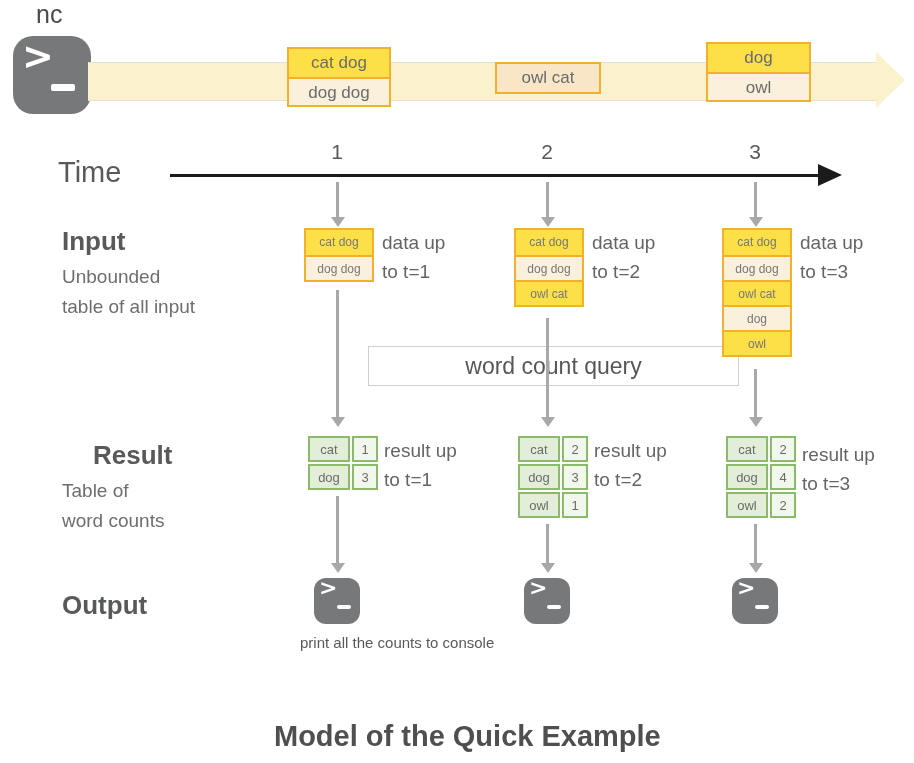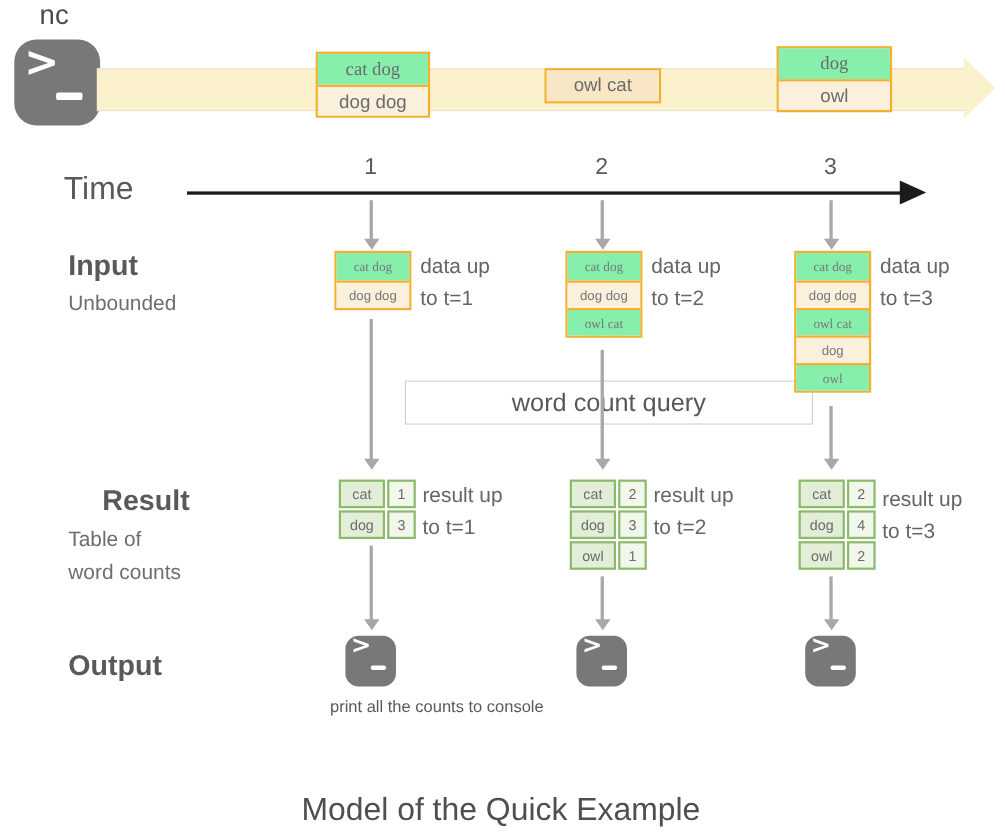--- a/index.html
+++ b/index.html
@@ -24,21 +24,21 @@
   #nc-label{left:36px;top:0px;font-size:25px;color:#4a4a4a;}
   #band{left:88px;top:62px;width:790px;height:37px;background:#FBF1CD;
         border-top:1px solid #e4e1d3;border-bottom:1px solid #e4e1d3;}
   #band-head{left:876px;top:52px;width:0;height:0;
         border-top:28px solid transparent;border-bottom:28px solid transparent;
         border-left:29px solid #FBF1CD;}
   .batch{border:2px solid #F2B02E;z-index:3;background:#FBF0DC;}
   .batch .brow{width:100%;height:28px;line-height:28px;text-align:center;
         font-size:17px;color:#6b6b6b;box-sizing:border-box;}
   .batch .brow + .brow{border-top:2px solid #F2B02E;}
-  .fill-dark{background:#86efac;font-family:Liberation Serif, serif;}
+  .fill-dark{background:#fde047;}
   .fill-light{background:#FBF0DC;}
   .fill-mid{background:#F9E6C6;}
 
   
   #time-label{left:58px;top:156px;font-size:29px;color:#58595B;}
   #time-line{left:170px;top:174px;width:650px;height:3px;background:#1b1b1b;}
   #time-head{left:818px;top:164px;width:0;height:0;
         border-top:11px solid transparent;border-bottom:11px solid transparent;
         border-left:24px solid #1b1b1b;}
   .tick{top:140px;width:30px;text-align:center;font-size:21px;color:#58595B;}
@@ -68,21 +68,21 @@
   
   .rtable{border-collapse:separate;border-spacing:2px;z-index:3;position:absolute;}
   .rtable td{border:2px solid #8CBA6B;height:22px;text-align:center;
         font-size:13px;color:#6b6b6b;padding:0;}
   .rtable td.word{width:38px;background:#E3EED8;}
   .rtable td.count{width:22px;background:#F1F7EB;}
 
   
   #print-caption{left:300px;top:634px;width:494px;
         font-size:15px;color:#595959;}
-  #diagram-title{left:274px;top:720px;font-size:29px;color:#4f4f4f;}
+  #diagram-title{left:274px;top:720px;font-size:29px;color:#4f4f4f;font-weight:bold;}
   #watermark{left:630px;top:737px;font-size:15px;color:#dcdcdc;white-space:nowrap;}
 </style>
 </head>
 <body>
 
 <div id="stage">
 
   <div class="abs" id="nc-label">nc</div>
   <div class="term term-big">
     <span class="gt">&gt;</span>
@@ -109,20 +109,21 @@
   <div class="abs tick" style="left:322px;">1</div>
   <div class="abs tick" style="left:532px;">2</div>
   <div class="abs tick" style="left:740px;">3</div>
 
   <div class="abs varrow" style="left:336px;top:182px;height:36px;"></div>
   <div class="abs varrow" style="left:546px;top:182px;height:36px;"></div>
   <div class="abs varrow" style="left:754px;top:182px;height:36px;"></div>
 
   <div class="abs sec-title" style="left:62px;top:226px;">Input</div>
   <div class="abs sec-sub" style="left:62px;top:262px;">Unbounded</div>
+  <div class="abs sec-sub" style="left:62px;top:292px;">table of all input</div>
 
   <div class="abs itable" style="left:304px;top:228px;">
     <div class="irow fill-dark">cat dog</div>
     <div class="irow fill-light">dog dog</div>
   </div>
   <div class="abs itable" style="left:514px;top:228px;">
     <div class="irow fill-dark">cat dog</div>
     <div class="irow fill-light">dog dog</div>
     <div class="irow fill-dark">owl cat</div>
   </div>

